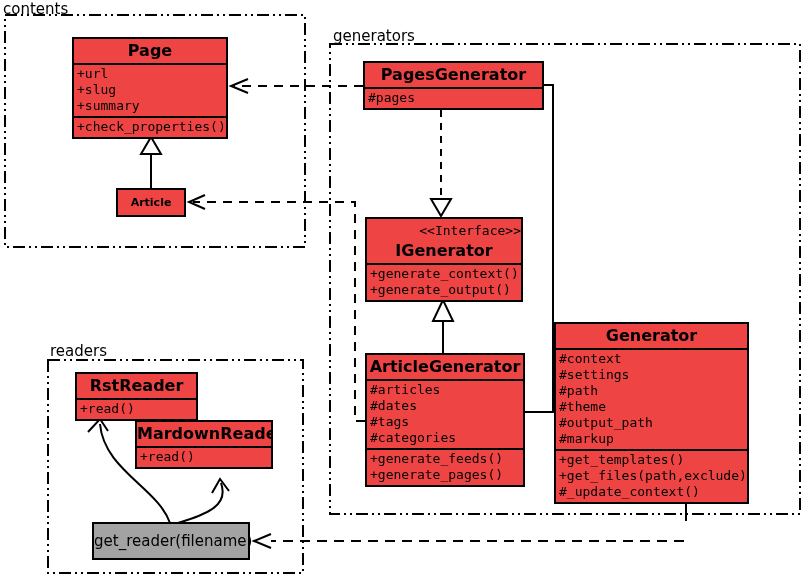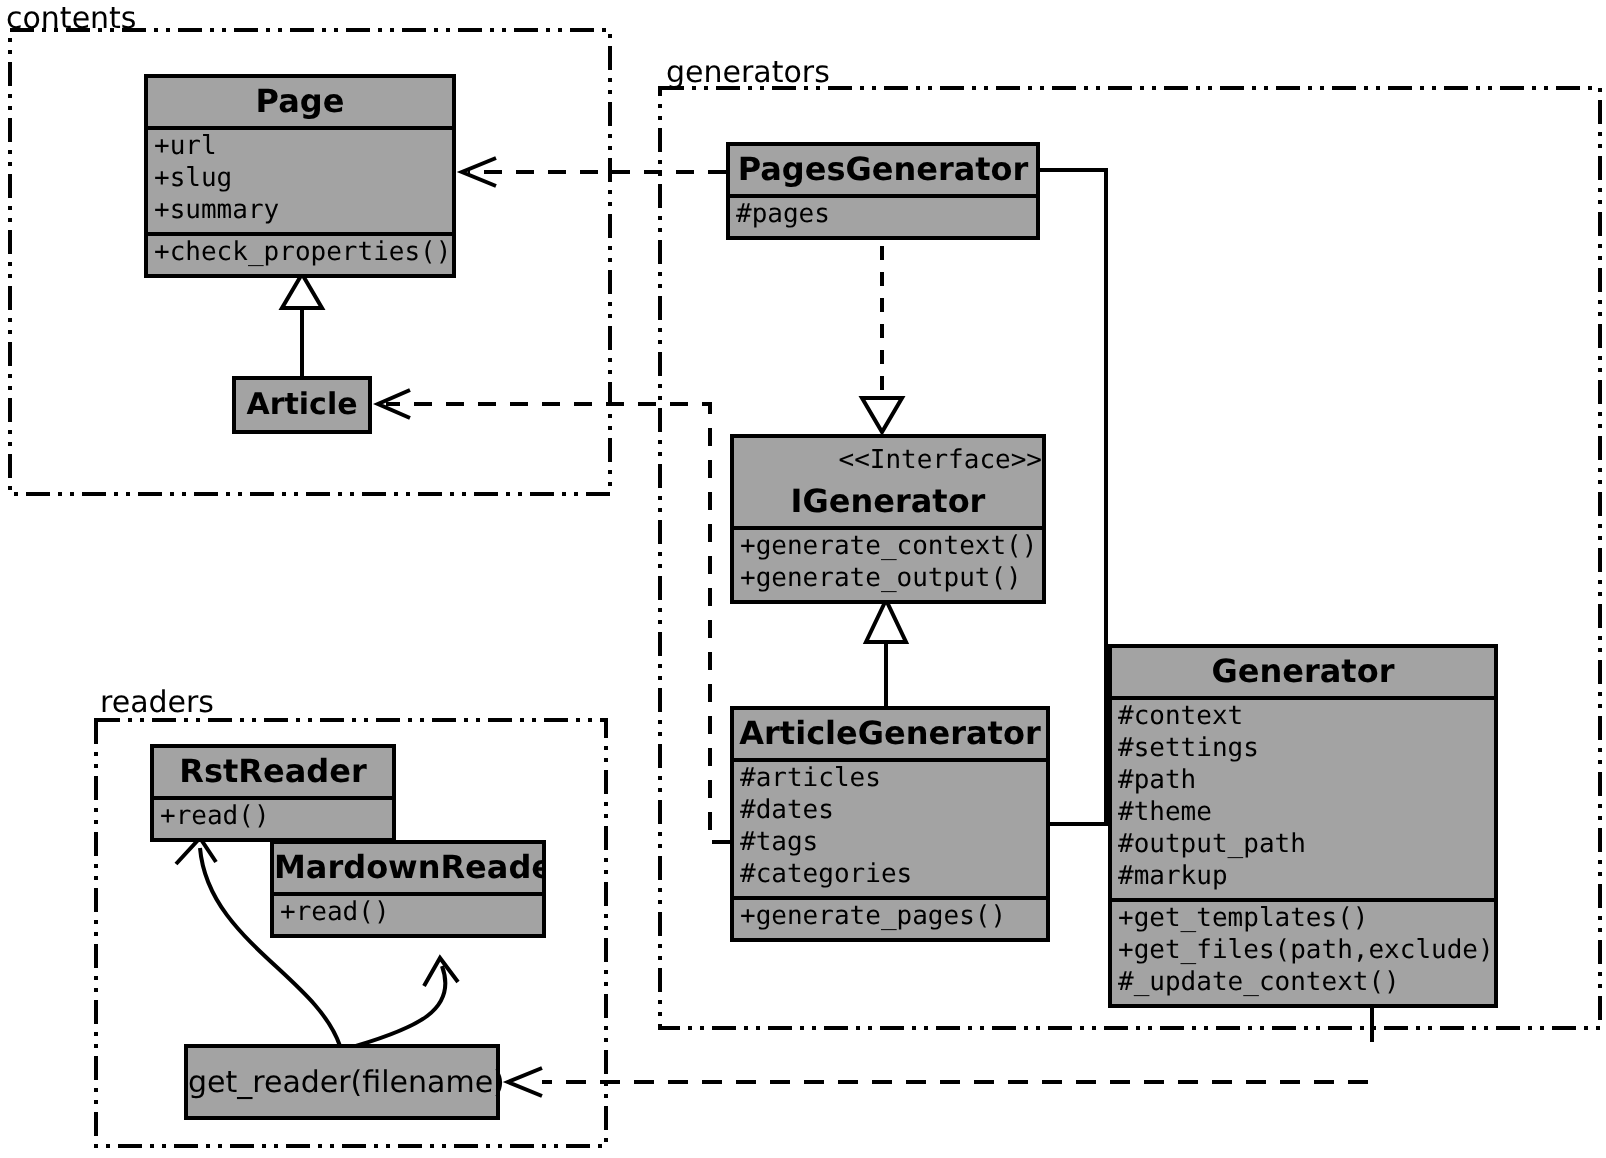--- a/index.html
+++ b/index.html
@@ -3,21 +3,21 @@
 <meta charset="utf-8">
 <style>
   html,body{margin:0;padding:0;background:#fff;}
   #diagram{
     position:relative;width:803px;height:579px;background:#ffffff;
     font-family:"DejaVu Sans","Liberation Sans",sans-serif;color:#000;
     overflow:hidden;
   }
   #connectors{position:absolute;left:0;top:0;}
   .pkg-label{position:absolute;font-size:15px;line-height:16px;white-space:nowrap;}
-  .uml-class{position:absolute;border:2px solid #000;background:#a3a3a3;box-sizing:border-box;}
+  .uml-class{position:absolute;border:2px solid #000;background:#ef4444;box-sizing:border-box;}
   .uml-title{font-weight:bold;font-size:16px;text-align:center;line-height:24px;white-space:nowrap;overflow:hidden;}
   .uml-sect{border-top:2px solid #000;padding:1px 0 2px 0;}
   .member{
     font-family:"DejaVu Sans Mono","Liberation Mono",monospace;
     font-size:13px;line-height:16px;padding:0 3px;white-space:nowrap;overflow:hidden;
   }
   .stereotype{
     font-family:"DejaVu Sans Mono","Liberation Mono",monospace;
     font-size:13px;line-height:16px;text-align:right;padding-top:4px;white-space:nowrap;
   }
@@ -79,24 +79,24 @@
       <div class="member">+url</div>
       <div class="member">+slug</div>
       <div class="member">+summary</div>
     </div>
     <div class="uml-sect">
       <div class="member">+check_properties()</div>
     </div>
   </div>
 
   <div class="uml-class" style="left:116px;top:188px;width:70px">
-    <div class="uml-title" style="font-size:15px;line-height:25px">Article</div>
+    <div class="uml-title" style="font-size:11px;line-height:25px">Article</div>
   </div>
 
-  <div class="uml-class" style="left:363px;top:71px;width:157px">
+  <div class="uml-class" style="left:363px;top:61px;width:181px">
     <div class="uml-title">PagesGenerator</div>
     <div class="uml-sect">
       <div class="member">#pages</div>
     </div>
   </div>
 
   <div class="uml-class" style="left:365px;top:217px;width:158px">
     <div>
       <div class="stereotype">&lt;&lt;Interface&gt;&gt;</div>
       <div class="uml-title">IGenerator</div>
@@ -109,20 +109,21 @@
 
   <div class="uml-class" style="left:365px;top:353px;width:160px">
     <div class="uml-title">ArticleGenerator</div>
     <div class="uml-sect">
       <div class="member">#articles</div>
       <div class="member">#dates</div>
       <div class="member">#tags</div>
       <div class="member">#categories</div>
     </div>
     <div class="uml-sect">
+      <div class="member">+generate_feeds()</div>
       <div class="member">+generate_pages()</div>
     </div>
   </div>
 
   <div class="uml-class" style="left:554px;top:322px;width:195px">
     <div class="uml-title">Generator</div>
     <div class="uml-sect">
       <div class="member">#context</div>
       <div class="member">#settings</div>
       <div class="member">#path</div>

